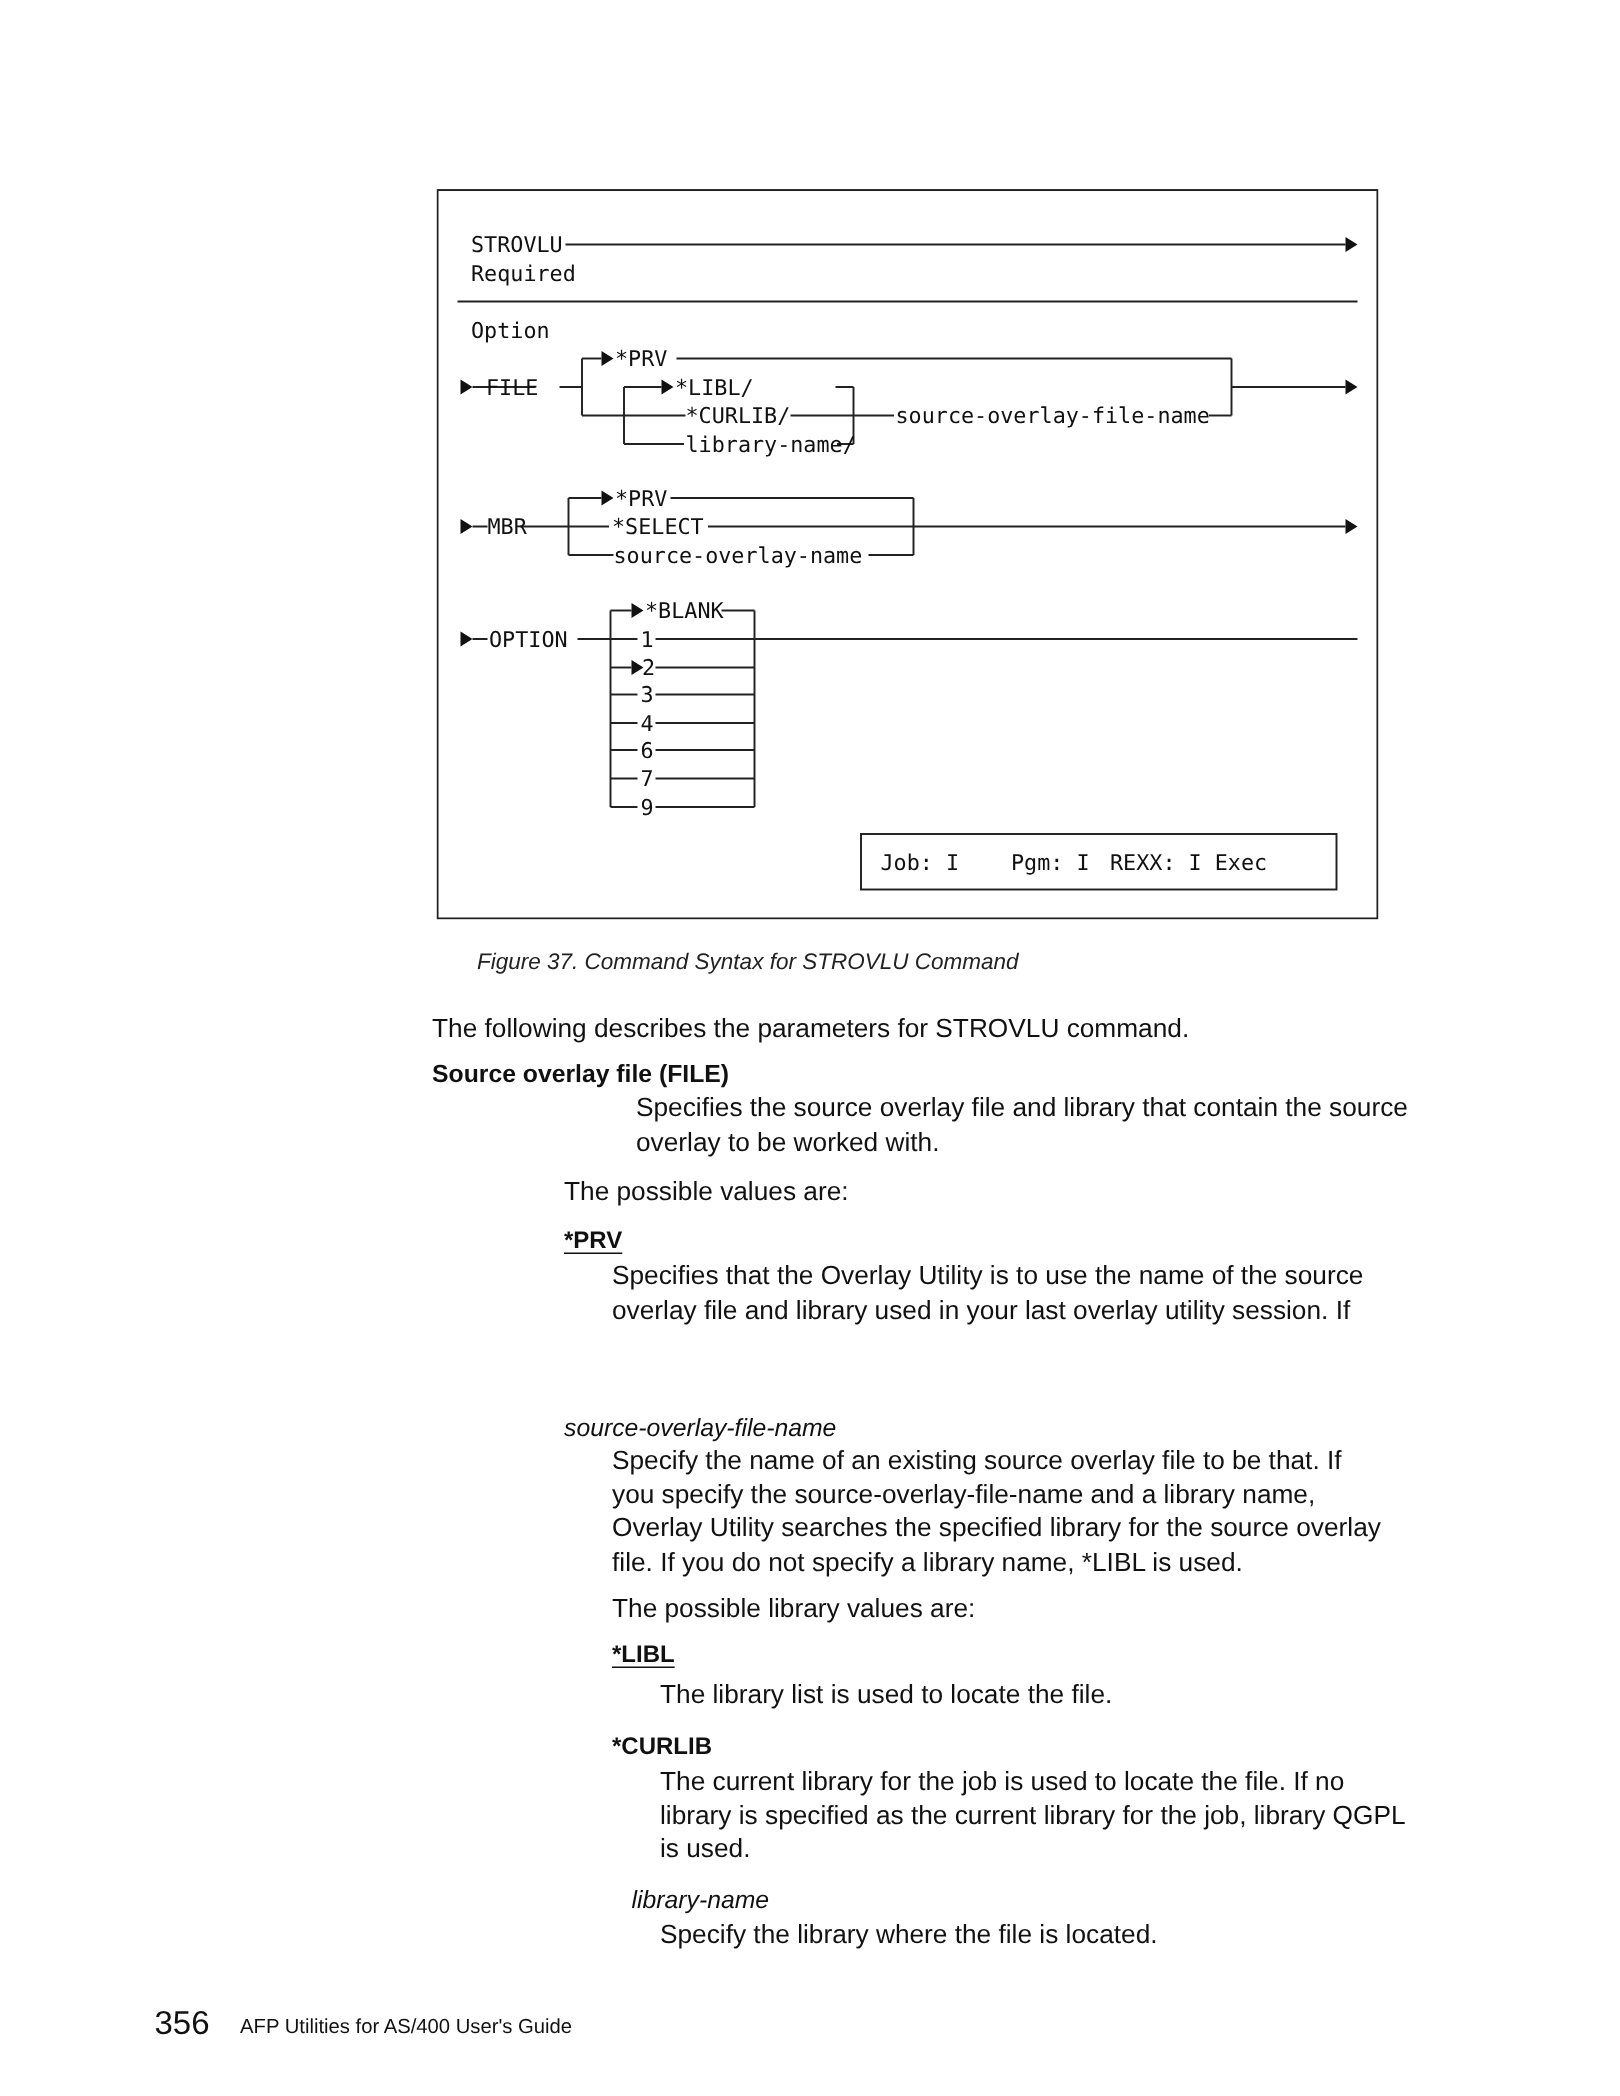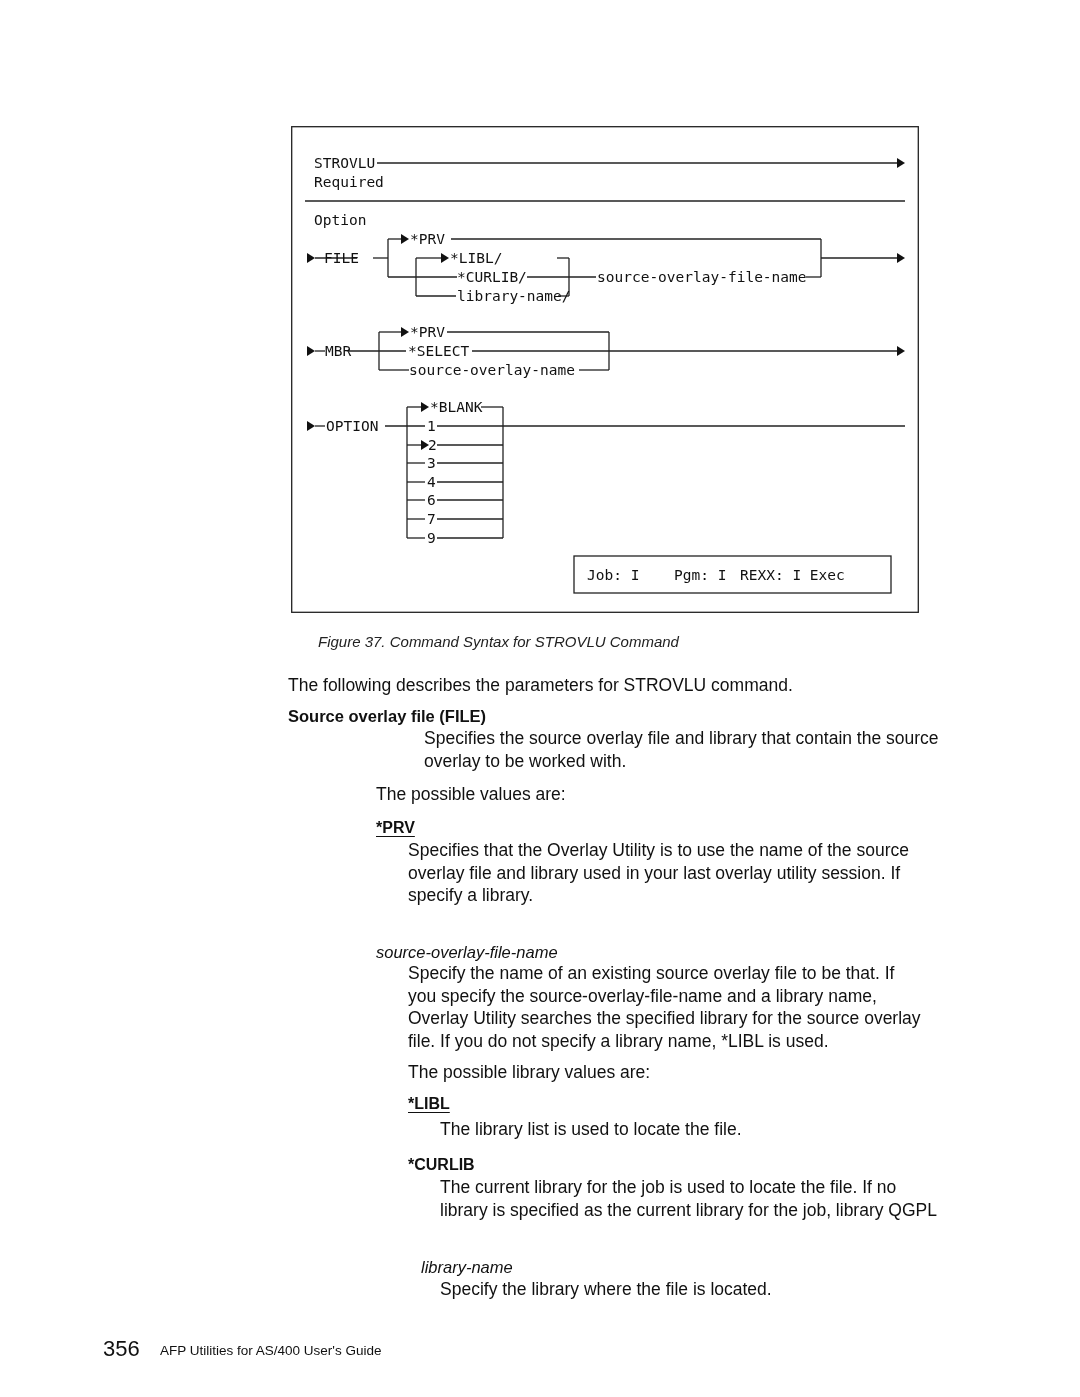--- a/index.html
+++ b/index.html
@@ -135,39 +135,39 @@
   <div>Specifies the source overlay file and library that contain the source</div>
   <div>overlay to be worked with.</div>
 </div>
 
 <div class="p" style="left:376px; top:783px;">The possible values are:</div>
 
 <div class="p h-bold u" style="left:376px; top:817px; font-size:16px;">*PRV</div>
 <div class="p" style="left:408px; top:839px;">
   <div>Specifies that the Overlay Utility is to use the name of the source</div>
   <div>overlay file and library used in your last overlay utility session.  If</div>
-  <div>specify a library.</div>
 </div>
 
 <div class="p it" style="left:376px; top:941px; font-size:16.5px;">source-overlay-file-name</div>
 <div class="p" style="left:408px; top:962px;">
   <div>Specify the name of an existing source overlay file to be that.  If</div>
   <div>you specify the source-overlay-file-name and a library name,</div>
   <div>Overlay Utility searches the specified library for the source overlay</div>
   <div>file.  If you do not specify a library name, *LIBL is used.</div>
 </div>
 
 <div class="p" style="left:408px; top:1061px;">The possible library values are:</div>
 
 <div class="p h-bold u" style="left:408px; top:1093px; font-size:16px;">*LIBL</div>
 <div class="p" style="left:440px; top:1118px;">The library list is used to locate the file.</div>
 
 <div class="p h-bold" style="left:408px; top:1154px; font-size:16px;">*CURLIB</div>
 <div class="p" style="left:440px; top:1176px;">
   <div>The current library for the job is used to locate the file.  If no</div>
   <div>library is specified as the current library for the job, library QGPL</div>
+  <div>is used.</div>
 </div>
 
 <div class="p it" style="left:408px; top:1256px; font-size:16.5px;margin-left:13px;">library-name</div>
 <div class="p" style="left:440px; top:1278px;">Specify the library where the file is located.</div>
 
 <div class="footer-num">356</div>
 <div class="footer-title">AFP Utilities for AS/400 User's Guide</div>
 
 </body></html>

